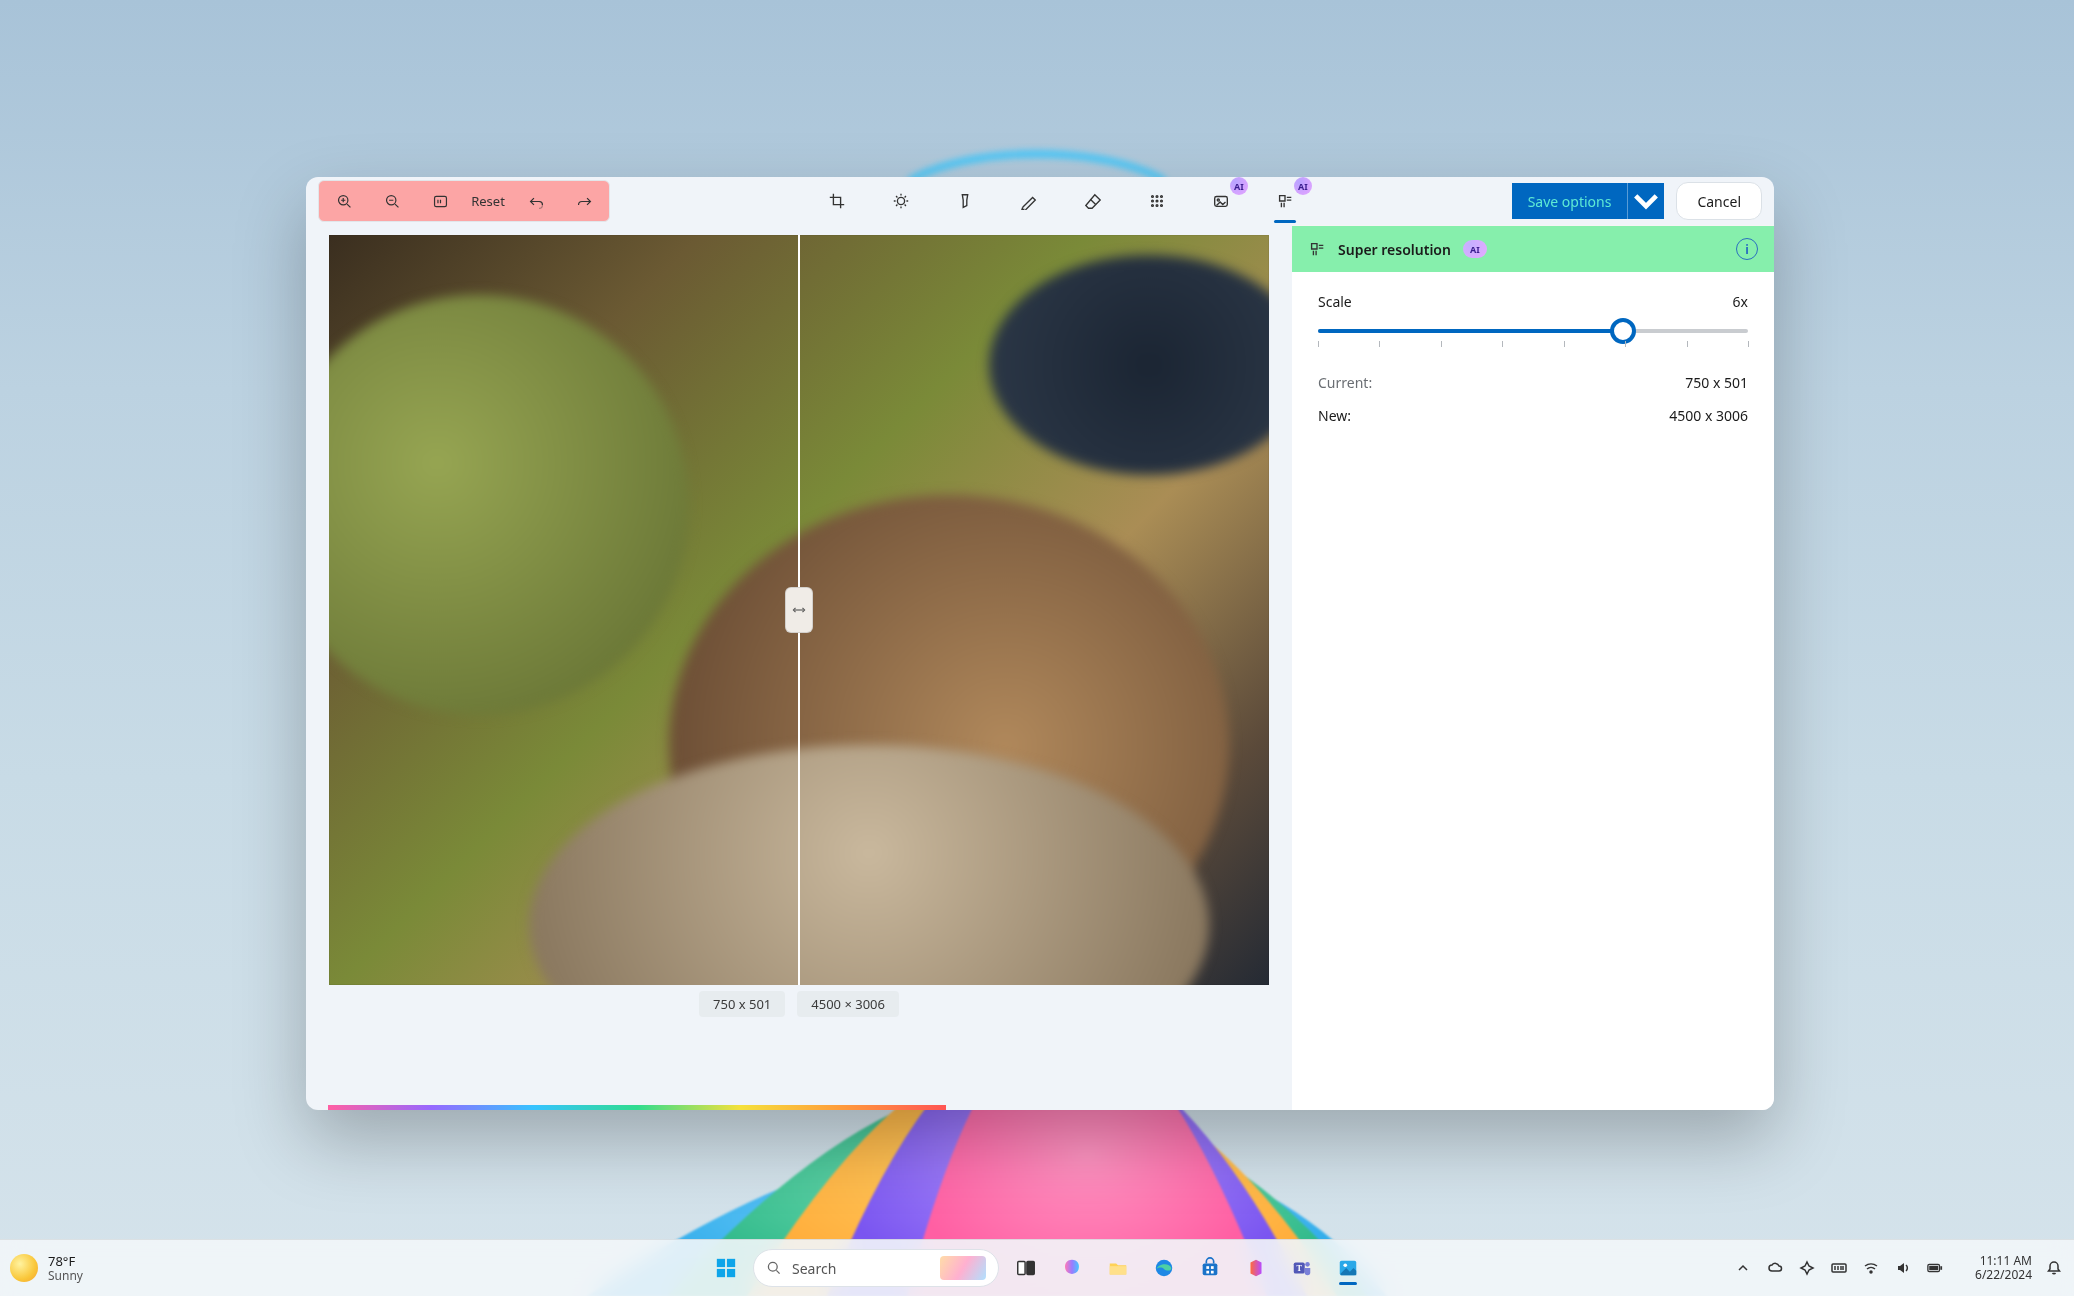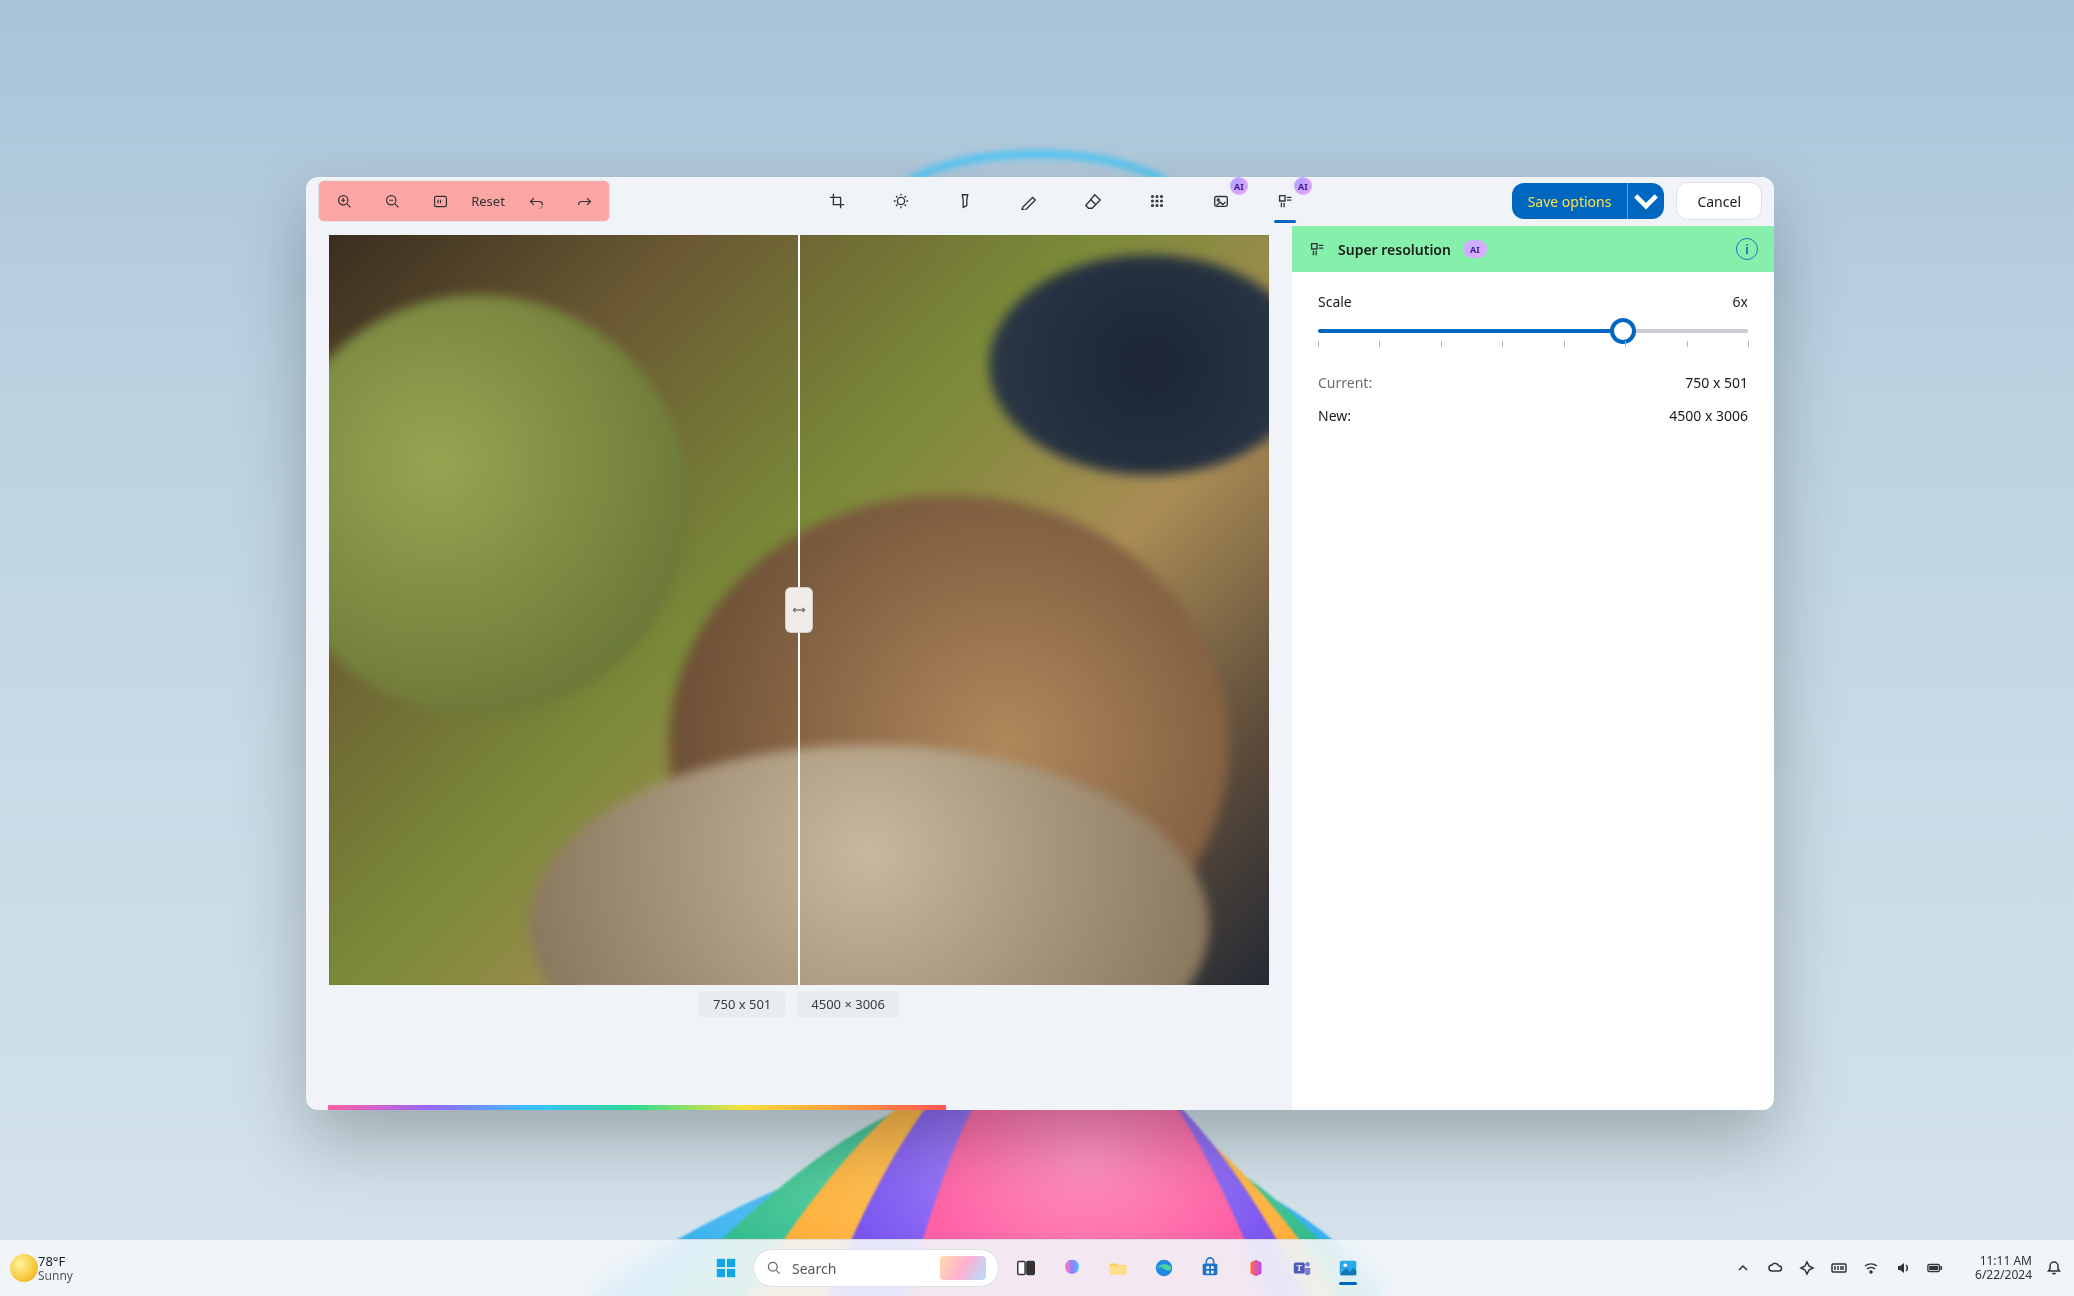--- a/index.html
+++ b/index.html
@@ -41,21 +41,21 @@
   .tool svg { width:18px; height:18px; stroke:#333; fill:none; stroke-width:1.5; }
   .tool.active::after { content:""; position:absolute; left:8px; right:8px; bottom:-4px; height:3px; background:#0067c0; border-radius:2px; }
   .ai-badge {
     position:absolute; top:-6px; right:-8px; width:18px; height:18px; border-radius:50%;
     background:radial-gradient(circle at 30% 30%,#b8a3ff,#e6a3ff); color:#3b1d8f;
     font-size:9px; font-weight:700; display:flex; align-items:center; justify-content:center;
     box-shadow:0 0 0 2px #f0f4f9;
   }
   .toolbar-right { display:flex; align-items:center; gap:12px; margin-left:auto; }
   .primary-btn {
-    display:flex; align-items:center; background:#0067c0; color:#fde047; border-radius:12px; overflow:hidden; height:36px;
+    display:flex; align-items:center; background:#0067c0; color:#5eead4; border-radius:0; overflow:hidden; height:36px;
   }
   .primary-btn .lbl { padding:0 16px; display:flex; align-items:center; height:100%; border-right:1px solid rgba(255,255,255,.35); }
   .primary-btn .caret { width:36px; height:100%; display:flex; align-items:center; justify-content:center; }
   .secondary-btn { background:#fff; border:1px solid #dbe1e7; border-radius:12px; height:36px; padding:0 20px; display:flex; align-items:center; }
 
   .content { display:flex; flex:1; overflow:hidden; }
   .canvas-col { flex:1; display:flex; flex-direction:column; align-items:center; padding:10px 20px 18px 20px; position:relative; }
   .canvas {
     width:940px; height:750px; position:relative; overflow:hidden;
     background:linear-gradient(135deg,#3a2e1f 0%, #6b5a33 22%, #7a8a38 45%, #aa8d55 65%, #5b4a3a 85%, #242a34 100%);
@@ -107,21 +107,21 @@
   .meta-rows .lbl { color:#6a6e73; }
   .meta-rows .val { color:#1b1b1b; }
   .meta-rows .lbl.strong, .meta-rows .val.strong { color:#1b1b1b; }
 
   .taskbar {
     position:absolute; left:0; right:0; bottom:0; height:56px;
     background:rgba(242,246,250,.9); backdrop-filter:blur(10px);
     border-top:1px solid rgba(0,0,0,.08);
     display:flex; align-items:center; padding:0 10px;
   }
-  .taskbar .weather { display:flex; align-items:center; }
+  .taskbar .weather { display:flex; align-items:center; gap:10px; }
   .wsun { width:28px; height:28px; border-radius:50%; background:radial-gradient(circle at 35% 35%, #fff3a0, #f9c73a 60%, #f59f2c); }
   .wtxt { line-height:1.15; }
   .wtxt .temp { font-size:13px; }
   .wtxt .cond { font-size:12px; color:#555; }
 
   .taskbar .center { position:absolute; left:50%; transform:translateX(-50%); display:flex; align-items:center; gap:8px; }
   .ticon { width:38px; height:38px; border-radius:6px; display:flex; align-items:center; justify-content:center; }
   .ticon svg { width:22px; height:22px; }
   .active-app { position:relative; }
   .active-app::after { content:""; position:absolute; left:10px; right:10px; bottom:2px; height:3px; background:#0067c0; border-radius:2px; }

